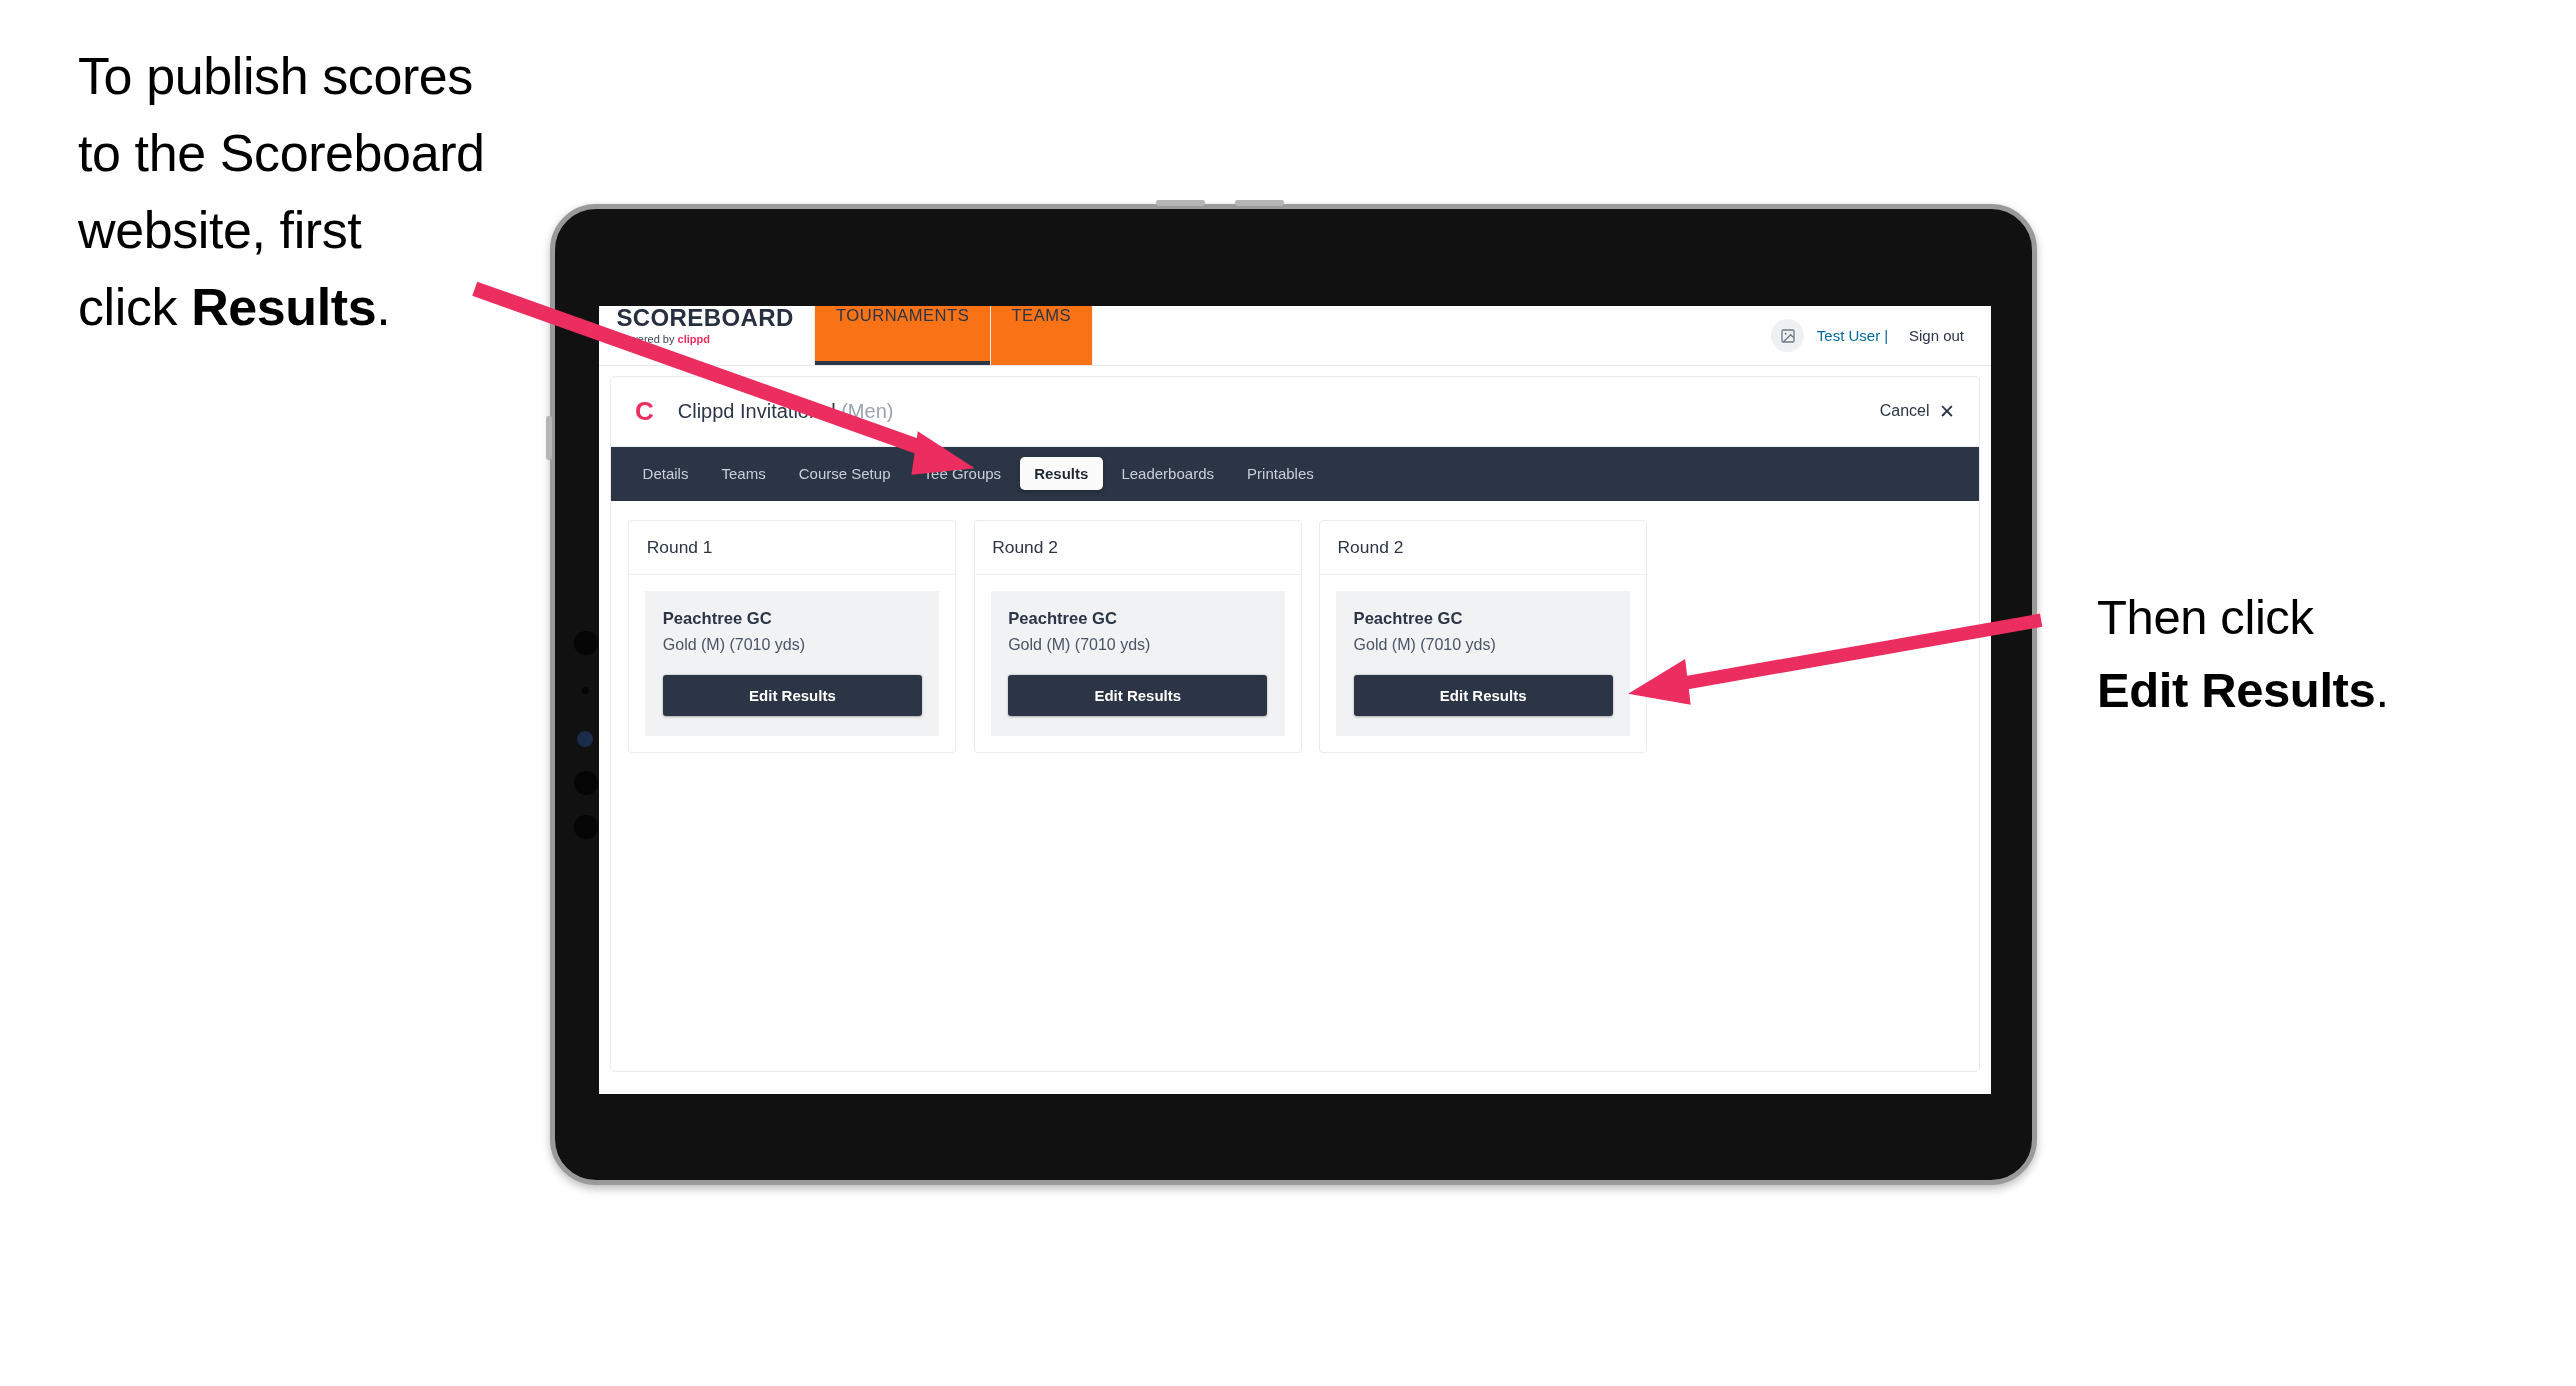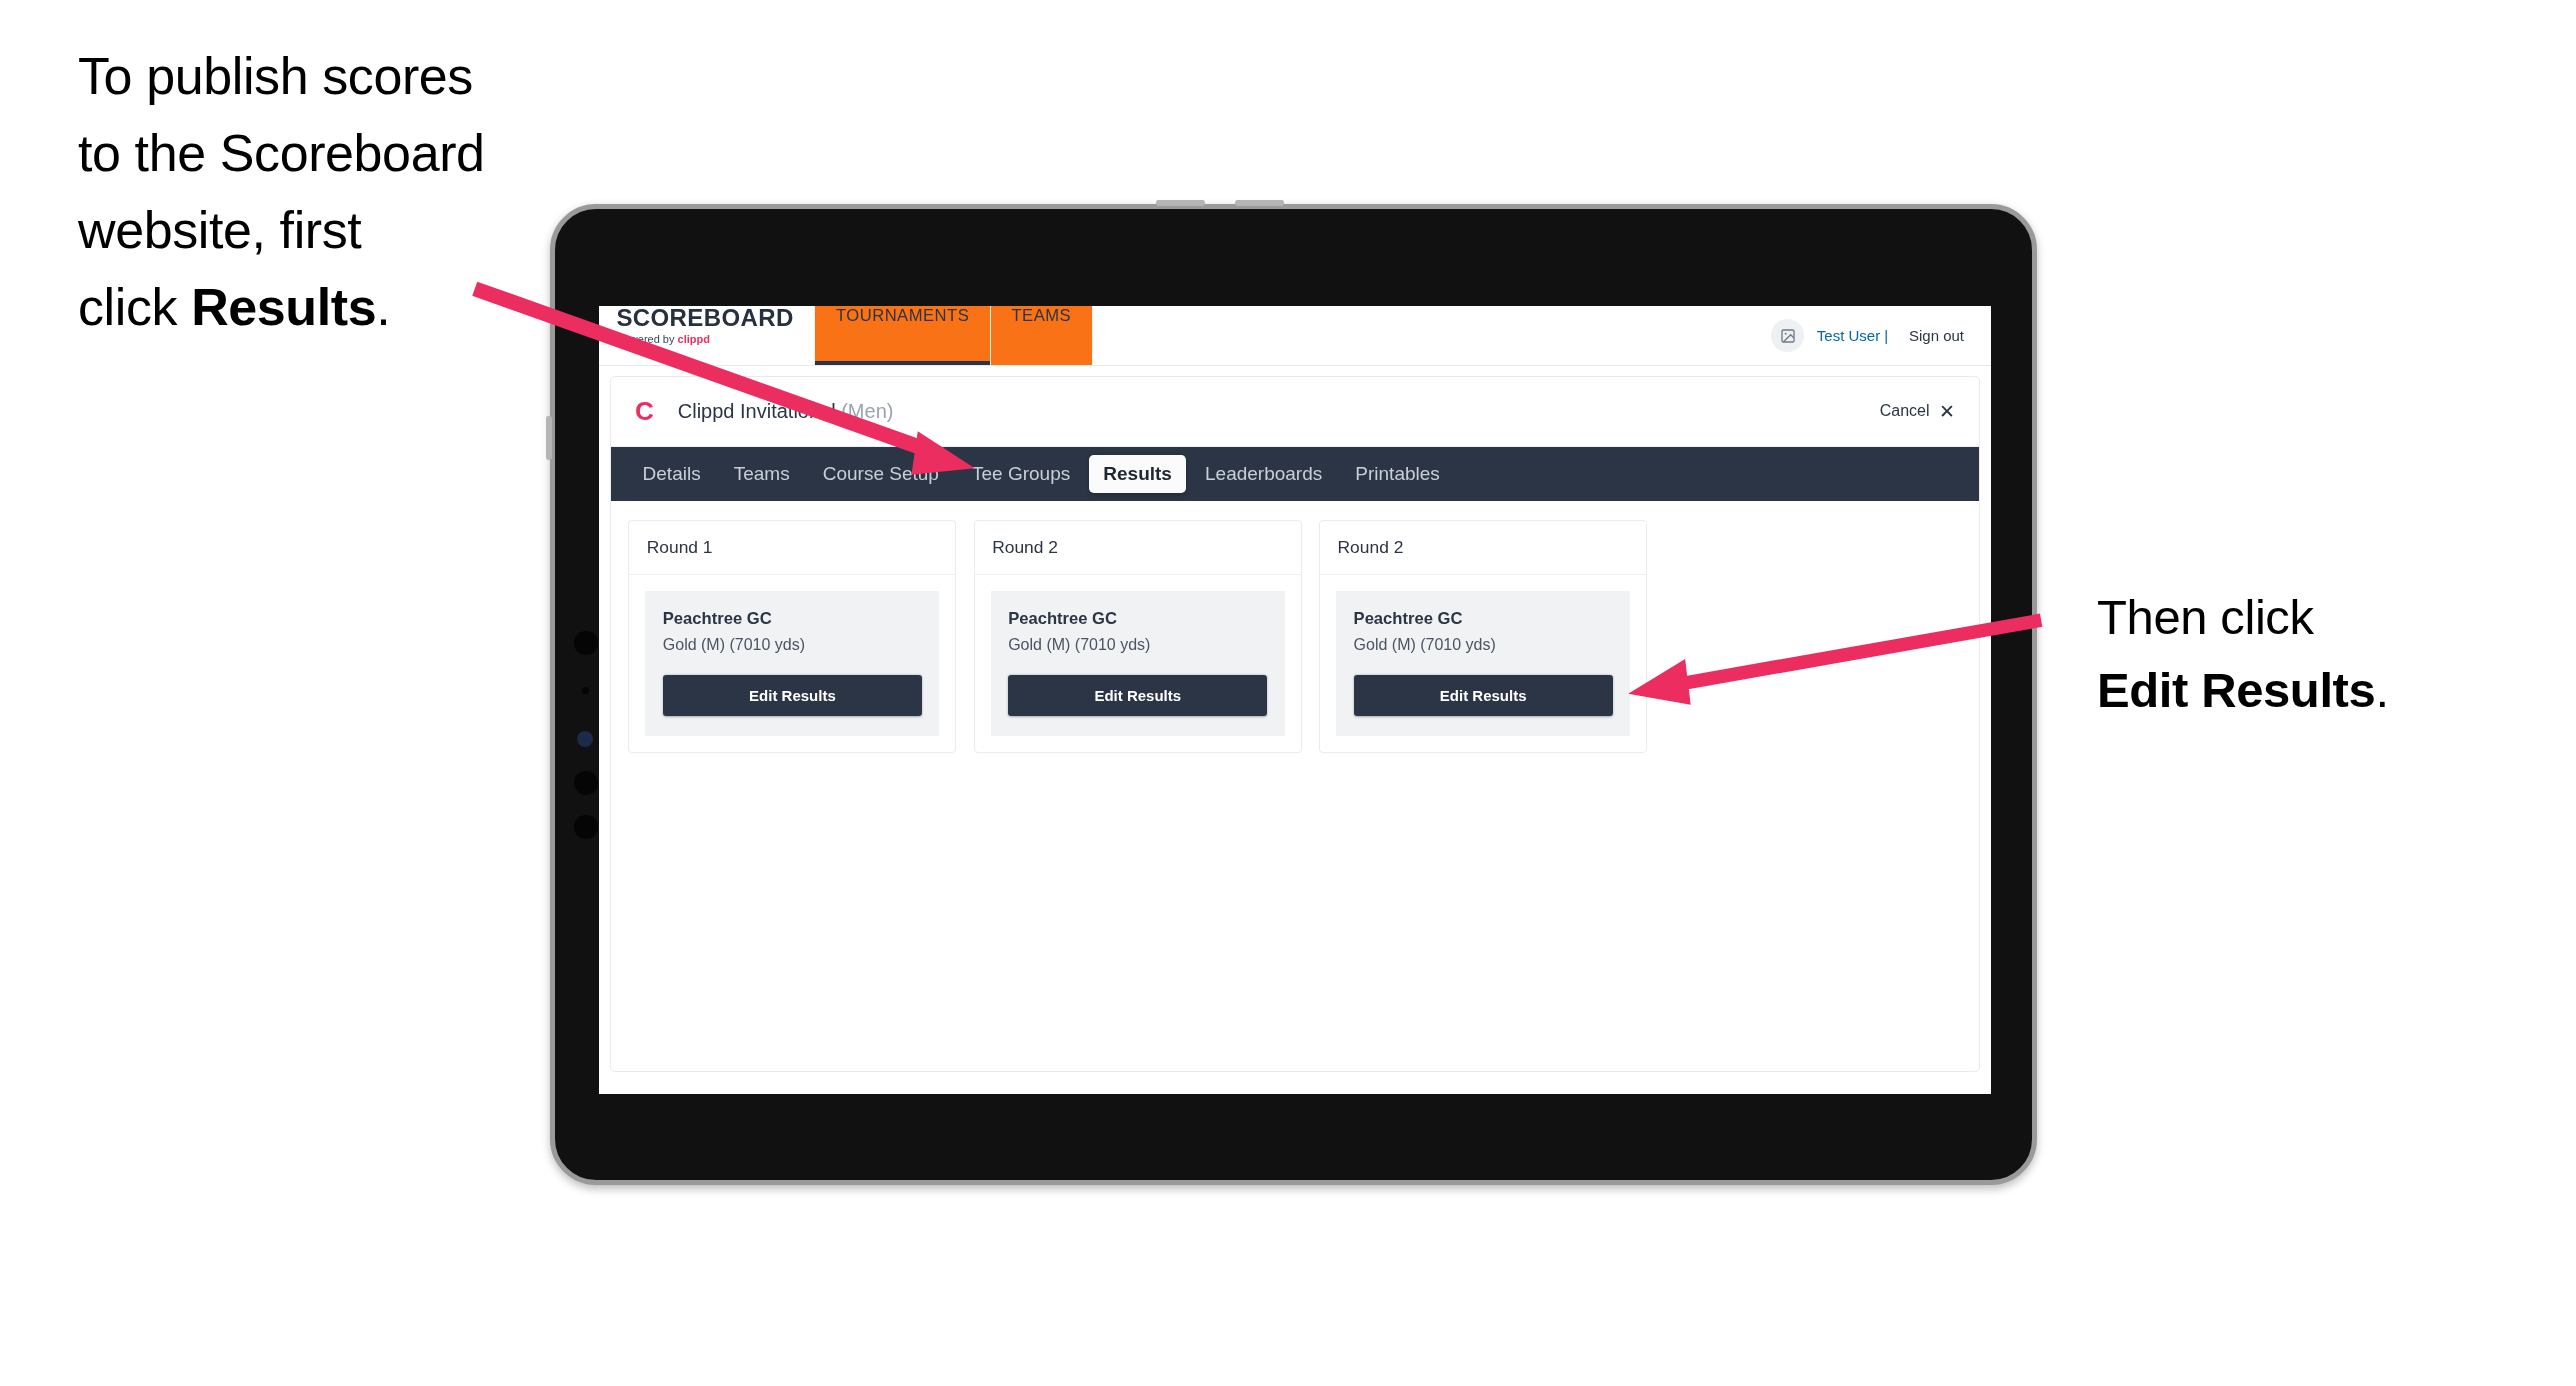--- a/index.html
+++ b/index.html
@@ -214,21 +214,21 @@
   
   #subnav {
     display: flex;
     align-items: center;
     gap: 4.7px;
     height: 54px;
     background: #2b3545;
     padding: 0 17.4px;
   }
   .subnav-item {
-    font-size: 19px;
+    font-size: 15px;
     color: #c9cfd9;
     padding: 8px 14.2px;
     border-radius: 4.7px;
     cursor: pointer;
     white-space: nowrap;
   }
   .subnav-item.active {
     background: #fbfbfc;
     color: #1e2733;
     font-weight: 700;

